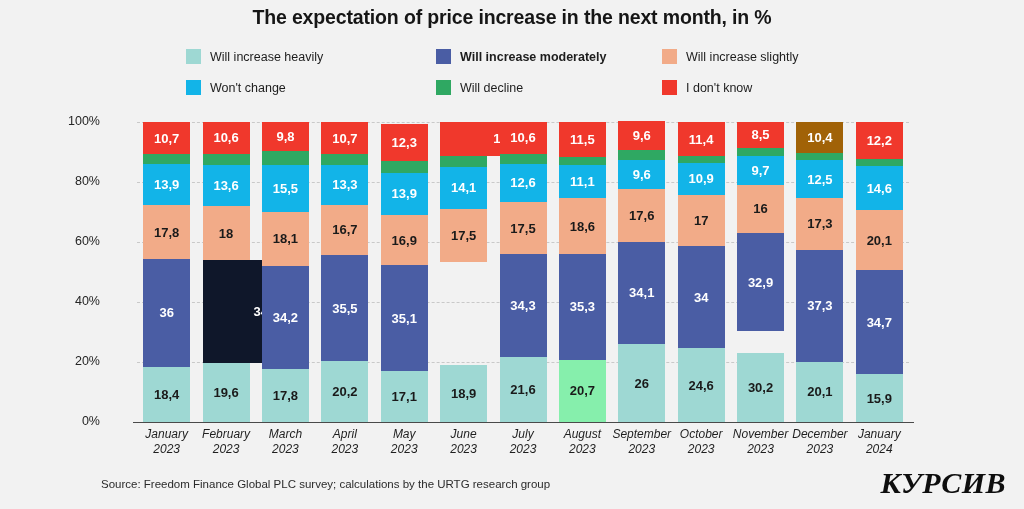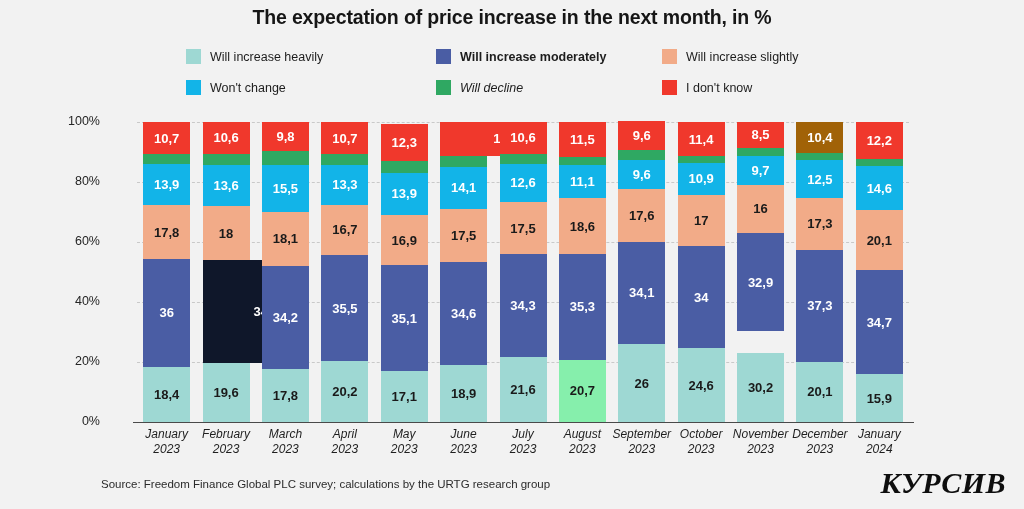--- a/index.html
+++ b/index.html
@@ -23,21 +23,21 @@
   }
 
   
   .legend{position:absolute;left:186px;top:47px;width:800px;height:56px;}
   .lg-item{position:absolute;display:flex;align-items:center;}
   .lg-sw{width:15px;height:15px;flex:0 0 auto;}
   .lg-tx{margin-left:9px;font-size:12.5px;color:#1d1d1d;white-space:nowrap;}
   .lc0{left:0px;  top:2px;}
   .lc1{left:0px;  top:33px;}
   .lc2{left:250px;top:2px;font-weight:bold;}
-  .lc3{left:250px;top:33px;font-style:italic;}
+  .lc3{left:250px;top:33px;}
   .lc4{left:476px;top:2px;}
   .lc5{left:476px;top:33px;}
 
   
   .plot{position:absolute;left:137px;top:122px;width:772px;height:300px;}
   .gridline{position:absolute;left:0;width:772px;height:0;
             border-top:1px dashed #c9c9c9;}
   .axis-x{position:absolute;left:-4px;top:300px;width:781px;height:0;
           border-top:1.6px solid #4a4a4a;}
   .ytick{position:absolute;right:0;width:60px;text-align:right;
@@ -203,23 +203,20 @@
           </div>
           <div class="seg" style="background: rgb(47, 168, 98); height: 11.7px; bottom: 249px;"></div>
           <div class="seg" style="background: rgb(240, 56, 44); height: 36.9px; bottom: 260.7px;">
             <span class="lab-light">12,3</span>
           </div>
         </div>
         <div class="bar" title="June 2023" style="left: 303.115px; height: 300px;">
           <div class="seg" style="background: rgb(158, 216, 211); height: 56.7px; bottom: 0px;">
             <span class="lab-dark">18,9</span>
           </div>
-          <div class="seg" style="background: rgb(74, 93, 164); height: 103.8px; bottom: 56.7px;">
-            <span class="lab-light">34,6</span>
-          </div>
           <div class="seg" style="background: rgb(242, 171, 136); height: 52.5px; bottom: 160.5px;">
             <span class="lab-dark">17,5</span>
           </div>
           <div class="seg" style="background: rgb(18, 180, 232); height: 42.3px; bottom: 213px;">
             <span class="lab-light">14,1</span>
           </div>
           <div class="seg" style="background: rgb(47, 168, 98); height: 10.8px; bottom: 255.3px;"></div>
           <div class="seg" style="background: rgb(240, 56, 44); height: 33.9px; bottom: 266.1px; padding-left: 42px;">
             <span class="lab-light">11,3</span>
           </div>

